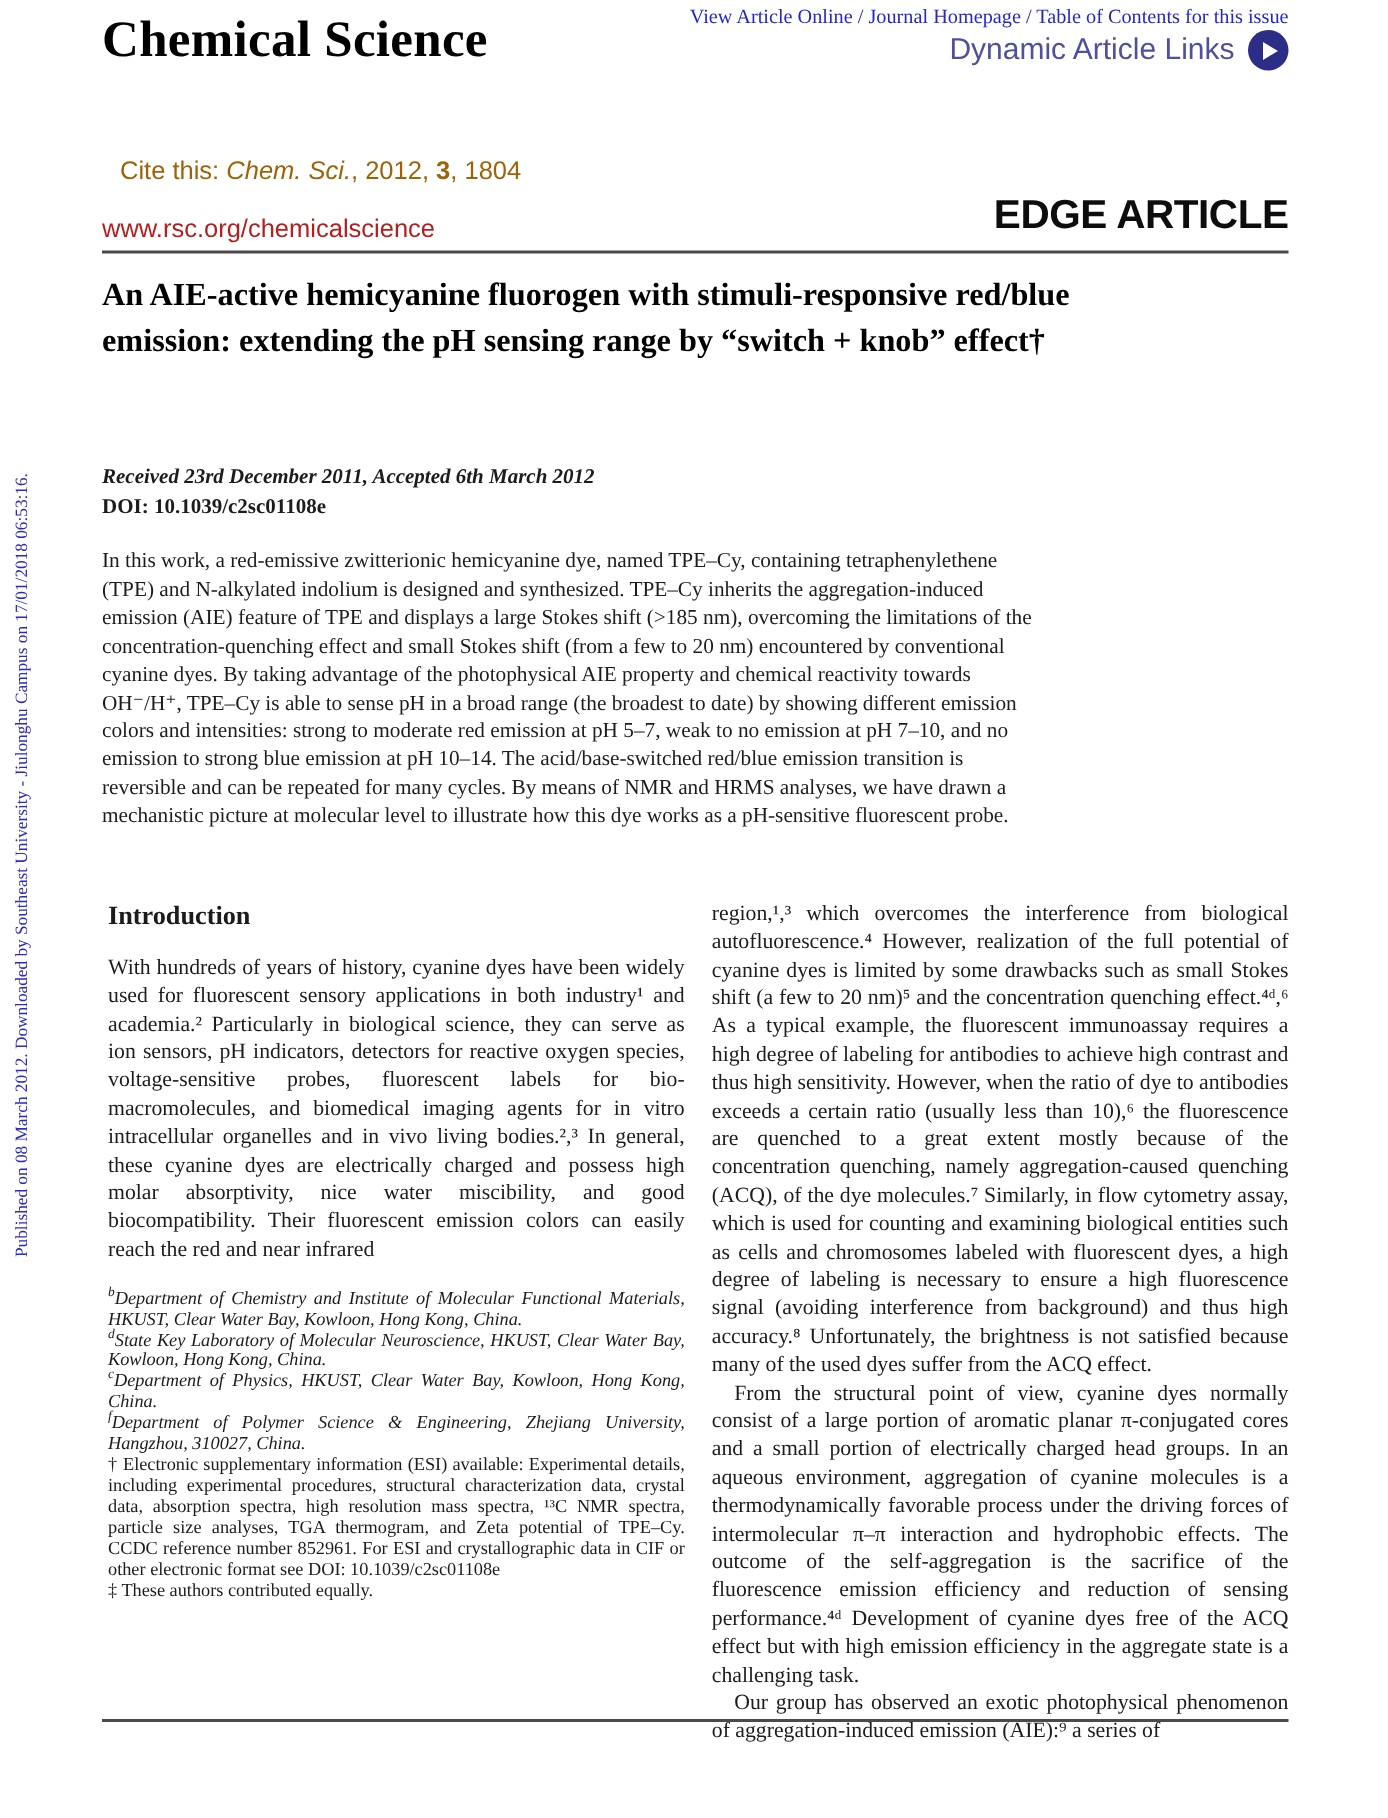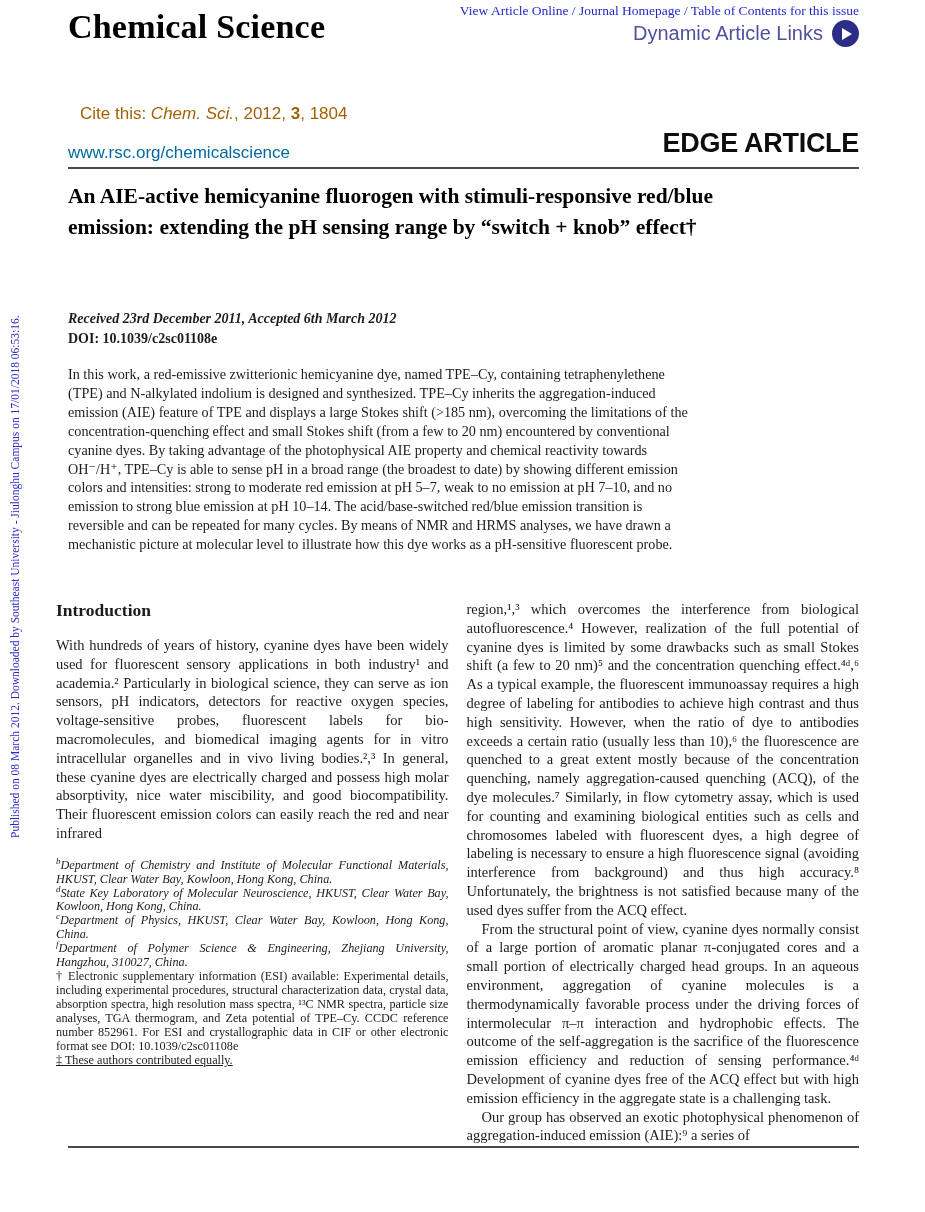--- a/index.html
+++ b/index.html
@@ -54,21 +54,21 @@
   }
 
   .cite-line {
     position: absolute; left: 68px; top: 104px;
     font-family: "Liberation Sans", "DejaVu Sans", sans-serif;
     font-size: 17px; color: #a16207; margin-left: 12px;
   }
   .website {
     position: absolute; left: 68px; top: 143px;
     font-family: "Liberation Sans", "DejaVu Sans", sans-serif;
-    font-size: 17px; color: #0369a1;
+    font-size: 17px; color: #b91c1c;
   }
   .edge-article {
     position: absolute; right: 66px; top: 128px;
     font-family: "Liberation Sans", "DejaVu Sans", sans-serif;
     font-size: 27px; font-weight: 700; color: #0d0d0d;
     letter-spacing: -0.3px;
   }
   .header-rule {
     position: absolute; left: 68px; right: 66px; top: 167px;
     height: 2px; background: #4a4a4a;
@@ -93,41 +93,41 @@
     position: absolute; left: 68px; top: 331px;
     font-size: 14px; font-weight: 700;
   }
   .abstract {
     position: absolute; left: 68px; top: 365px;
     width: 622px; font-size: 14.2px; line-height: 18.9px;
   }
 
   
   .columns {
-    position: absolute; left: 56px; right: 66px; top: 600px;
+    position: absolute; left: 72px; right: 66px; top: 600px;
     display: flex; gap: 18px;
   }
   .col { flex: 1 1 0; min-width: 0; }
   .section-heading { font-size: 17.5px; font-weight: 700; margin-bottom: 15px; }
   .body-text {
     font-size: 14.5px; line-height: 18.8px;
     text-align: justify;
   }
   .body-text.indent { text-indent: 15px; }
   .footnotes { margin-top: 16px; }
   .fn {
     font-size: 12.2px; line-height: 13.9px;
     text-align: justify; font-style: italic;
   }
   .fn-marker {
     font-style: italic; vertical-align: super;
     font-size: 9px; line-height: 0;
   }
   .fn.roman { font-style: normal; }
-  .fn.roman + .fn.roman { margin-top: 1px; text-decoration: underline; }
+  .fn.roman + .fn.roman { margin-top: 1px; }
 
   
   .footer-rule {
     position: absolute; left: 68px; right: 66px; top: 1146px;
     height: 2px; background: #4a4a4a;
   }
   .footer {
     position: absolute; left: 68px; right: 66px; top: 1153px;
     display: flex; justify-content: space-between; align-items: baseline;
     font-family: "Liberation Sans", "DejaVu Sans", sans-serif;

